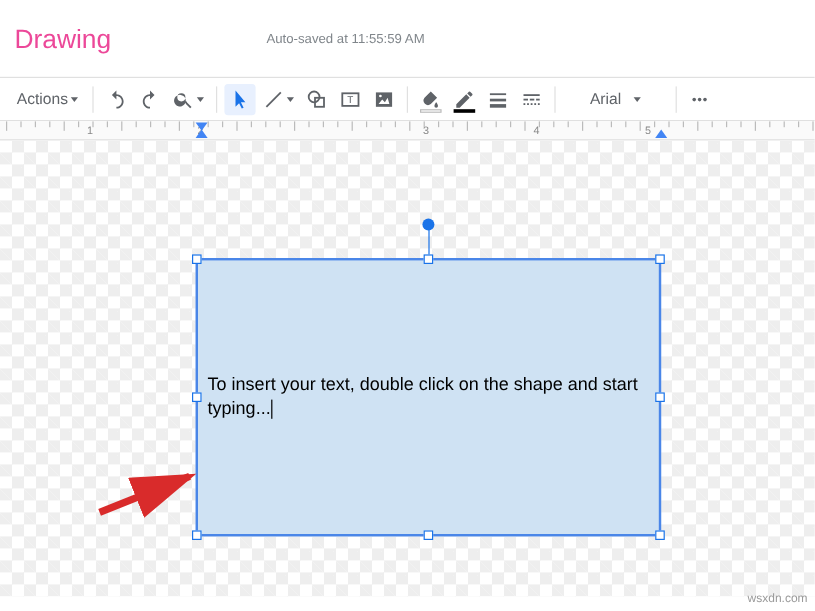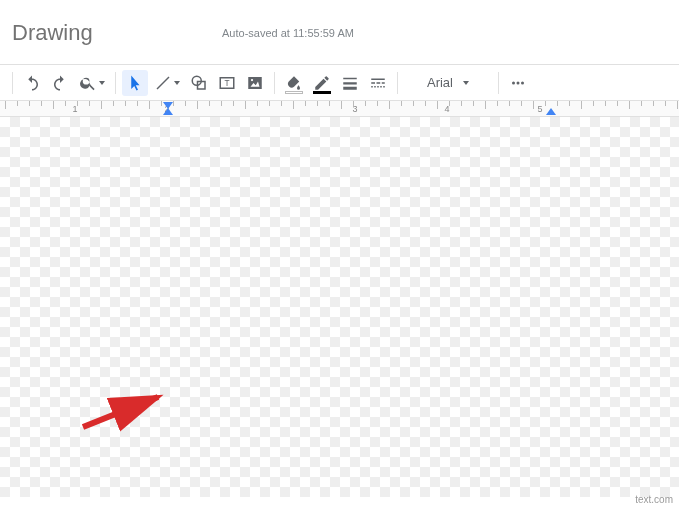--- a/index.html
+++ b/index.html
@@ -14,21 +14,21 @@
     position: relative;
   }
   .header {
     display: flex;
     align-items: center;
     justify-content: space-between;
     padding: 20px 18px 18px 12px;
   }
   .title {
     font-size: 22px;
-    color: #737373;
+    color: #ec4899;
     font-weight: 400;
     text-align: right;
   }
   .autosave {
     font-size: 11px;
     color: #80868b;
     position: absolute;
     left: 222px;
   }
   .save-btn {
@@ -228,20 +228,24 @@
 </head>
 <body>
 
 <div class="header">
   <div class="title">Drawing</div>
   <div class="autosave">Auto-saved at 11:55:59 AM</div>
 </div>
 <div class="divider"></div>
 
 <div class="toolbar">
+  <div class="tb-btn actions-btn">
+    <span>Actions</span>
+    <span class="caret"></span>
+  </div>
   <div class="tb-sep"></div>
 
   <div class="tb-btn">
     <svg viewBox="0 0 24 24">
         <path fill="currentColor" d="M12 5V2L7 7l5 5V8c3.3 0 6 2.7 6 6s-2.7 6-6 6v2c4.4 0 8-3.6 8-8s-3.6-8-8-8z"></path>
       </svg>
   </div>
   <div class="tb-btn">
     <svg viewBox="0 0 24 24">
         <path fill="currentColor" d="M12 5V2l5 5-5 5V8c-3.3 0-6 2.7-6 6s2.7 6 6 6v2c-4.4 0-8-3.6-8-8s3.6-8 8-8z"></path>
@@ -404,24 +408,39 @@
     <div class="tick" style="left: 605px;"></div>
     <div class="tick" style="left: 617px;"></div>
     <div class="tick major" style="left: 629px;"></div>
     <div class="tick" style="left: 641px;"></div>
     <div class="tick" style="left: 653px;"></div>
     <div class="tick" style="left: 665px;"></div>
     <div class="tick major" style="left: 677px;"></div>
   </div>
 
 <div class="canvas">
+  <div class="shape">
+    <div>
+      <span>To insert your text, double click on the shape and start typing...</span><span class="cursor"></span>
+    </div>
+    <div class="rotate-line"></div>
+    <div class="rotate-handle"></div>
+    <div class="handle h-nw"></div>
+    <div class="handle h-n"></div>
+    <div class="handle h-ne"></div>
+    <div class="handle h-w"></div>
+    <div class="handle h-e"></div>
+    <div class="handle h-sw"></div>
+    <div class="handle h-s"></div>
+    <div class="handle h-se"></div>
+  </div>
 
   <svg class="arrow" width="100" height="40">
     <defs>
       <marker id="ah" markerWidth="10" markerHeight="10" refX="8" refY="3" orient="auto">
         <path d="M0,0 L0,6 L9,3 z" fill="#d92b2b"></path>
       </marker>
     </defs>
     <line x1="5" y1="35" x2="80" y2="5" stroke="#d92b2b" stroke-width="6" marker-end="url(#ah)"></line>
   </svg>
 </div>
 
-<div class="watermark">text.com</div>
+<div class="watermark">wsxdn.com</div>
 
 </body></html>

